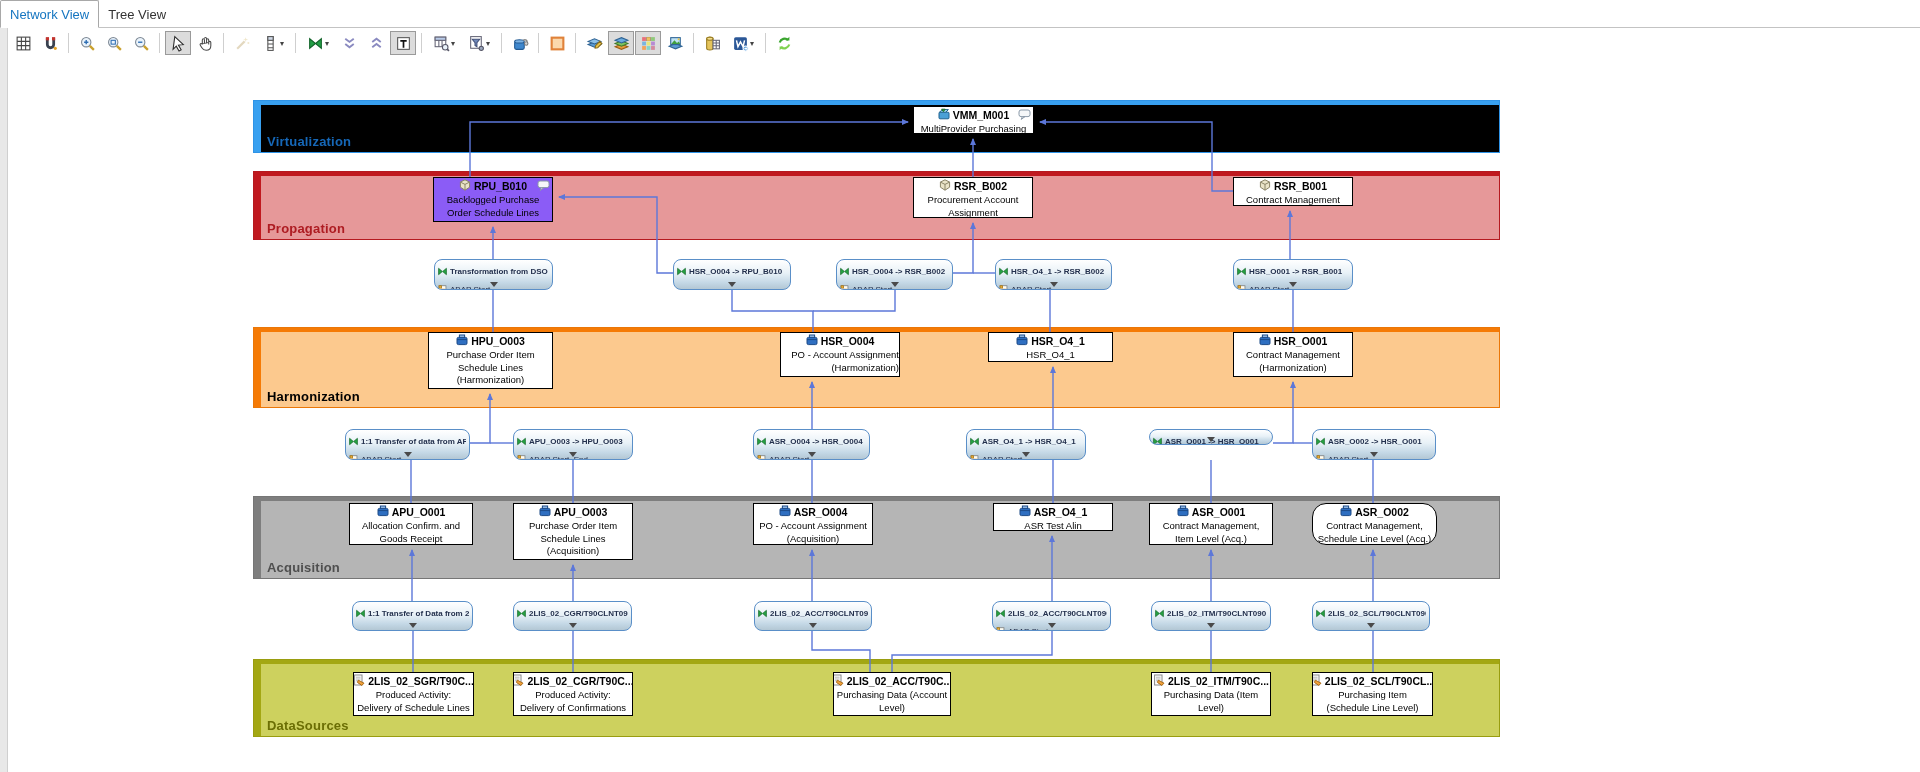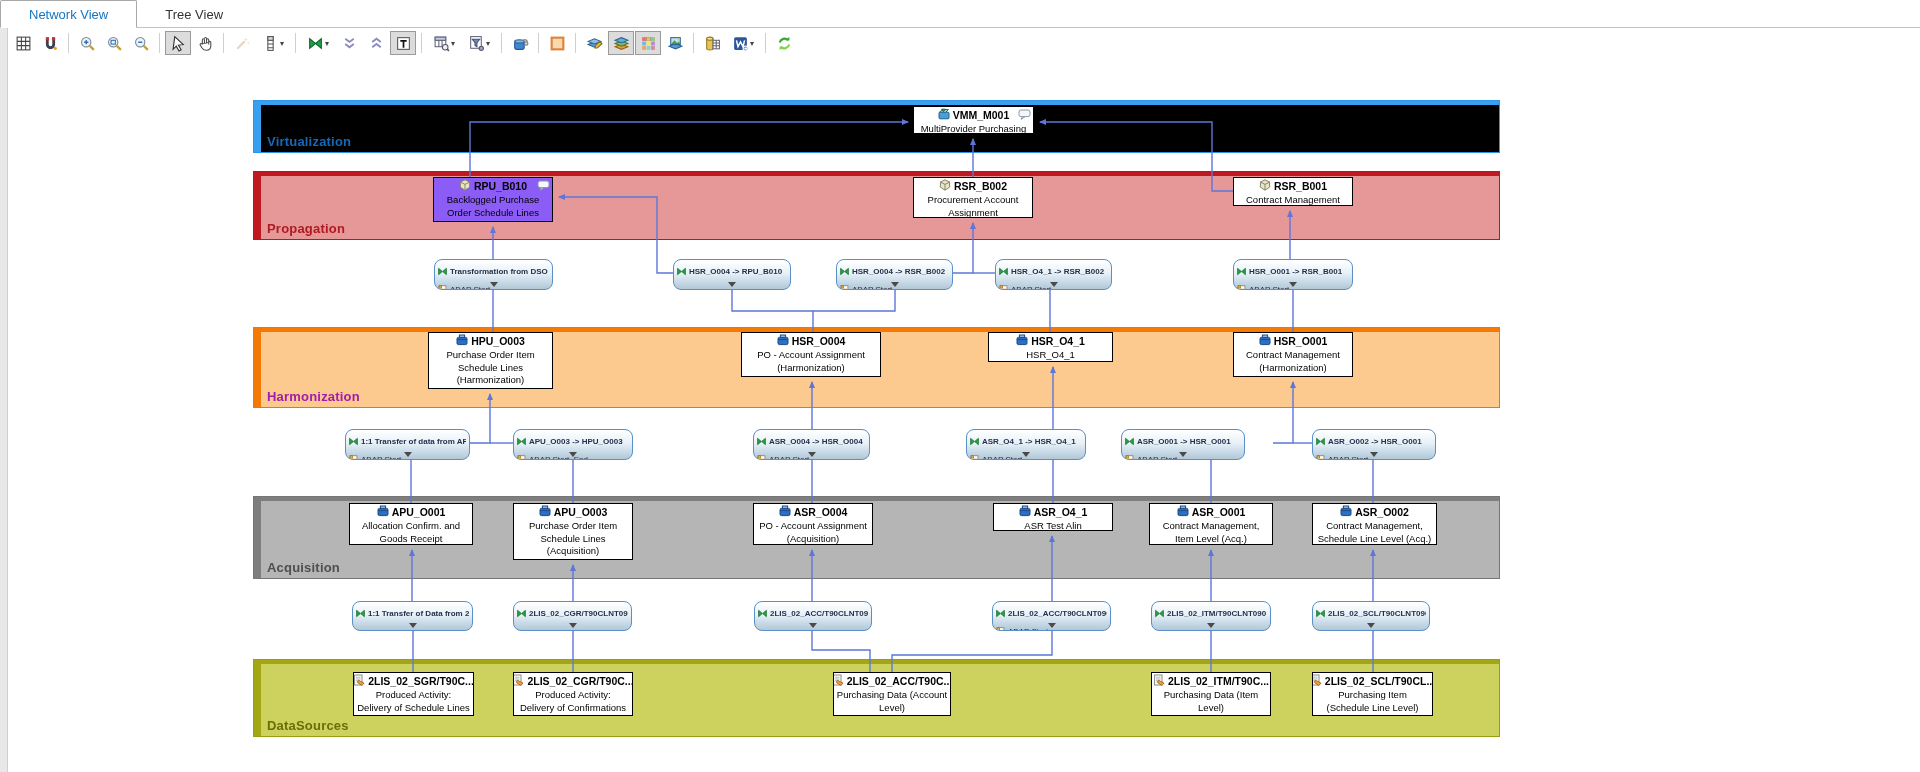--- a/index.html
+++ b/index.html
@@ -1,20 +1,20 @@
 <!DOCTYPE html>
 <html><head>
 <meta charset="utf-8">
 <style>
   html,body{margin:0;padding:0;background:#fff;font-family:"Liberation Sans",sans-serif;}
   #app{position:relative;width:1920px;height:772px;overflow:hidden;background:#fff;}
 
   
   #tabbar{position:absolute;left:0;top:0;width:1920px;height:27px;background:#fff;border-bottom:1px solid #c3c3c3;display:flex;align-items:flex-end;}
-  .tab{height:26px;display:flex;align-items:center;padding:0 28px;font-size:13px;color:#333;cursor:default;position:relative;}
+  .tab{height:26px;display:flex;align-items:center;padding:0 9px;font-size:13px;color:#333;cursor:default;position:relative;}
   .tab.active{border:1px solid #a8a8a8;border-bottom:1px solid #fff;background:#fff;color:#1575c0;margin-bottom:-1px;border-radius:2px 2px 0 0;}
 
   
   #toolbar{position:absolute;left:10px;top:28px;height:30px;display:flex;align-items:center;gap:1px;background:#fff;}
   .tbtn{width:26px;height:24px;border:1px solid transparent;background:transparent;display:flex;align-items:center;justify-content:center;padding:0;position:relative;}
   .tbtn svg{width:17px;height:17px;display:block;}
   .tbtn.pressed{background:#dcdcdc;border:1px solid #9a9a9a;}
   .tbtn.disabled{opacity:.38;}
   .tbtn .dd{font-size:8px;color:#444;margin-left:1px;}
   .tbtn.hasdd{width:34px;}
@@ -299,21 +299,21 @@
         <div class="band-label" style="color: rgb(22, 104, 184);">Virtualization</div>
       </div>
       <div class="band" style="left: 253px; top: 171px; width: 1247px; height: 69px; background: rgb(230, 152, 153); border: 1px solid rgb(181, 26, 32);">
         <div class="acc-top" style="background: rgb(192, 25, 31);"></div>
         <div class="acc-left" style="background: rgb(192, 25, 31);"></div>
         <div class="band-label" style="color: rgb(174, 28, 34);">Propagation</div>
       </div>
       <div class="band" style="left: 253px; top: 327px; width: 1247px; height: 81px; background: rgb(252, 201, 142); border: 1px solid rgb(234, 119, 8);">
         <div class="acc-top" style="background: rgb(245, 122, 5);"></div>
         <div class="acc-left" style="background: rgb(245, 122, 5);"></div>
-        <div class="band-label" style="color: #a21caf;">Harmonization</div>
+        <div class="band-label" style="color: #000000;">Harmonization</div>
       </div>
       <div class="band" style="left: 253px; top: 496px; width: 1247px; height: 83px; background: rgb(181, 181, 181); border: 1px solid rgb(118, 118, 118);">
         <div class="acc-top" style="background: rgb(126, 126, 126);"></div>
         <div class="acc-left" style="background: rgb(126, 126, 126);"></div>
         <div class="band-label" style="color: rgb(79, 79, 79);">Acquisition</div>
       </div>
       <div class="band" style="left: 253px; top: 659px; width: 1247px; height: 78px; background: rgb(205, 209, 94); border: 1px solid rgb(153, 157, 16);">
         <div class="acc-top" style="background: rgb(163, 167, 19);"></div>
         <div class="acc-left" style="background: rgb(163, 167, 19);"></div>
         <div class="band-label" style="color: rgb(107, 110, 4);">DataSources</div>
@@ -423,21 +423,21 @@
               <rect x="3.4" y="1" width="5.2" height="3.4" fill="#9cc3ef" stroke="#1c4a87"></rect>
               <rect x="1" y="3.4" width="10" height="7.2" rx="1.4" fill="#2f6fc1" stroke="#1c4a87"></rect>
               <path d="M1 5.6h10" stroke="#1c4a87"></path>
             </svg></span>
           <span>HPU_O003</span>
         </div>
         <div class="node-line">Purchase Order Item</div>
         <div class="node-line">Schedule Lines</div>
         <div class="node-line">(Harmonization)</div>
       </div>
-      <div class="node" style="left: 741px; top: 332px; width: 140px; height: 45px;">
+      <div class="node" style="left: 780px; top: 332px; width: 120px; height: 45px; text-align: right;">
         <div class="node-title">
           <span><svg viewBox="0 0 12 12">
               <rect x="3.4" y="1" width="5.2" height="3.4" fill="#9cc3ef" stroke="#1c4a87"></rect>
               <rect x="1" y="3.4" width="10" height="7.2" rx="1.4" fill="#2f6fc1" stroke="#1c4a87"></rect>
               <path d="M1 5.6h10" stroke="#1c4a87"></path>
             </svg></span>
           <span>HSR_O004</span>
         </div>
         <div class="node-line">PO - Account Assignment</div>
         <div class="node-line">(Harmonization)</div>
@@ -518,21 +518,21 @@
           <span><svg viewBox="0 0 12 12">
               <rect x="3.4" y="1" width="5.2" height="3.4" fill="#9cc3ef" stroke="#1c4a87"></rect>
               <rect x="1" y="3.4" width="10" height="7.2" rx="1.4" fill="#2f6fc1" stroke="#1c4a87"></rect>
               <path d="M1 5.6h10" stroke="#1c4a87"></path>
             </svg></span>
           <span>ASR_O001</span>
         </div>
         <div class="node-line">Contract Management,</div>
         <div class="node-line">Item Level (Acq.)</div>
       </div>
-      <div class="node" style="left: 1312px; top: 503px; width: 125px; height: 42px;">
+      <div class="node" style="left: 1312px; top: 503px; width: 125px; height: 42px; border-radius: 14px;">
         <div class="node-title">
           <span><svg viewBox="0 0 12 12">
               <rect x="3.4" y="1" width="5.2" height="3.4" fill="#9cc3ef" stroke="#1c4a87"></rect>
               <rect x="1" y="3.4" width="10" height="7.2" rx="1.4" fill="#2f6fc1" stroke="#1c4a87"></rect>
               <path d="M1 5.6h10" stroke="#1c4a87"></path>
             </svg></span>
           <span>ASR_O002</span>
         </div>
         <div class="node-line">Contract Management,</div>
         <div class="node-line">Schedule Line Level (Acq.)</div>
@@ -744,21 +744,21 @@
         <div class="trow">
           <span><svg viewBox="0 0 12 12">
               <rect x="1.4" y="1" width="9.2" height="10" fill="#fffdf2" stroke="#777"></rect>
               <rect x="1.4" y="1" width="3.4" height="3.2" fill="#f0b13c" stroke="#9c7110"></rect>
               <path d="M3.2 5.6h6M3.2 7.4h6M3.2 9.2h4" stroke="#d98b2b"></path>
             </svg></span>
           <span class="tsub">ABAP Start</span>
         </div>
         <div class="expander"></div>
       </div>
-      <div class="tnode" style="left: 1121px; top: 429px; width: 124px; height: 31px;">
+      <div class="tnode" style="left: 1149px; top: 429px; width: 124px; height: 16px;">
         <div class="trow">
           <span><svg viewBox="0 0 12 12">
               <path d="M.8 1.8v8.4l5-4.2z" fill="#27a343" stroke="#156b2a"></path>
               <path d="M11.2 1.8v8.4L6.2 6z" fill="#27a343" stroke="#156b2a"></path>
             </svg></span>
           <span class="ttitle">ASR_O001 -&gt; HSR_O001</span>
         </div>
         <div class="trow">
           <span><svg viewBox="0 0 12 12">
               <rect x="1.4" y="1" width="9.2" height="10" fill="#fffdf2" stroke="#777"></rect>

